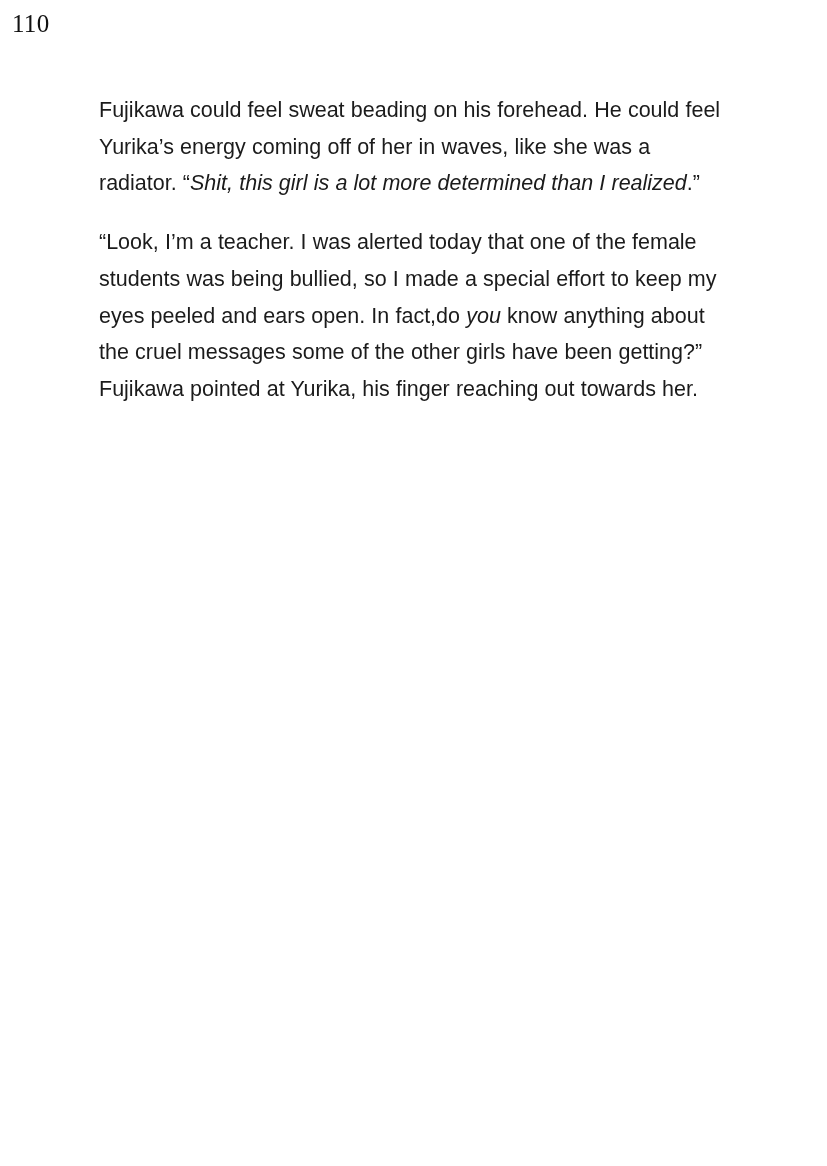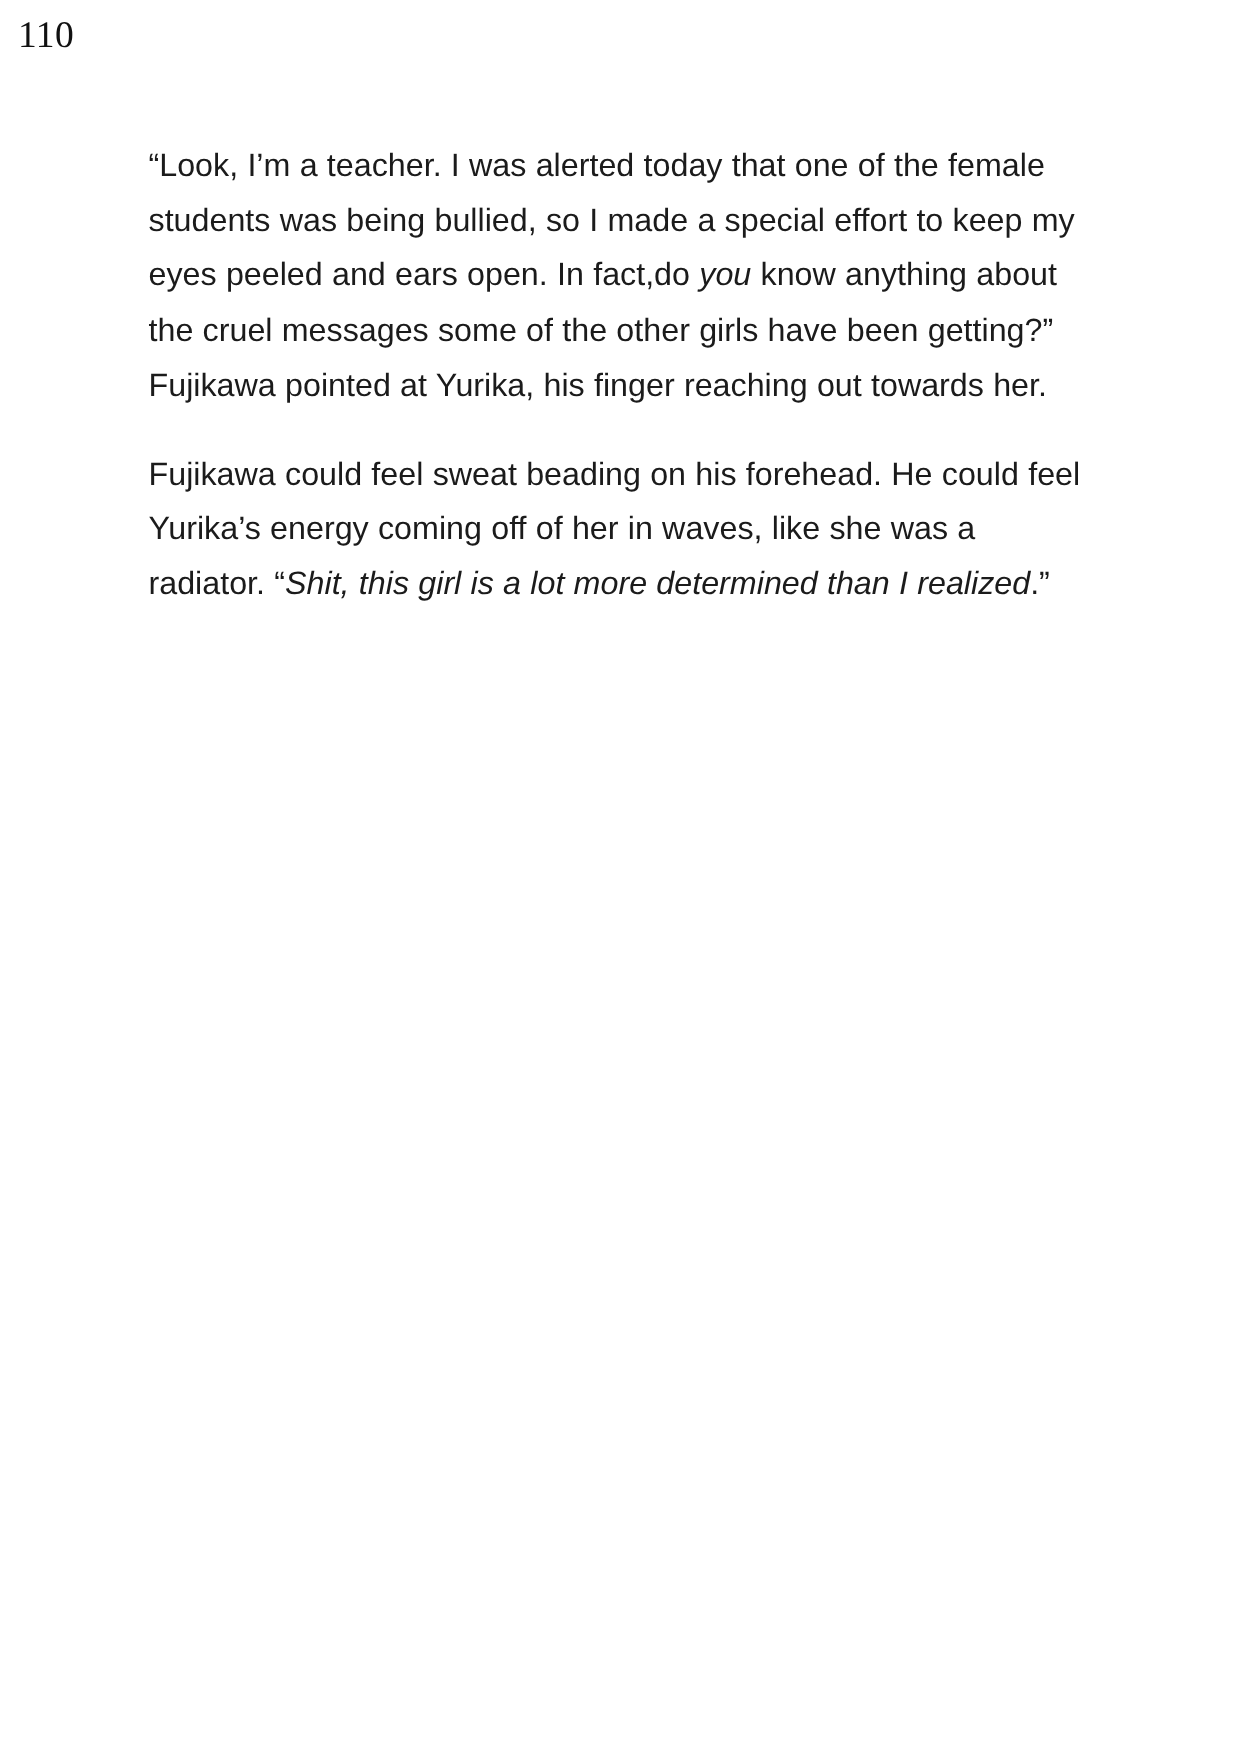--- a/index.html
+++ b/index.html
@@ -52,17 +52,17 @@
   }
 </style>
 </head>
 <body>
 
 <div class="page">
 
   <div class="page-number">110</div>
 
   <div class="body-text">
+    <p class="para"><span>Fujikawa could feel sweat beading on his forehead. He could feel Yurika’s energy coming off of her in waves, like she was a radiator. “</span><em>Shit, this girl is a lot more determined than I realized</em><span>.”</span></p>
     <p class="para"><span>“Look, I’m a teacher. I was alerted today that one of the female students was being bullied, so I made a special effort to keep my eyes peeled and ears open. In fact,do </span><em>you</em><span> know anything about the cruel messages some of the other girls have been getting?” Fujikawa pointed at Yurika, his finger reaching out towards her.</span></p>
-    <p class="para"><span>Fujikawa could feel sweat beading on his forehead. He could feel Yurika’s energy coming off of her in waves, like she was a radiator. “</span><em>Shit, this girl is a lot more determined than I realized</em><span>.”</span></p>
   </div>
 
 </div>
 
 </body></html>

